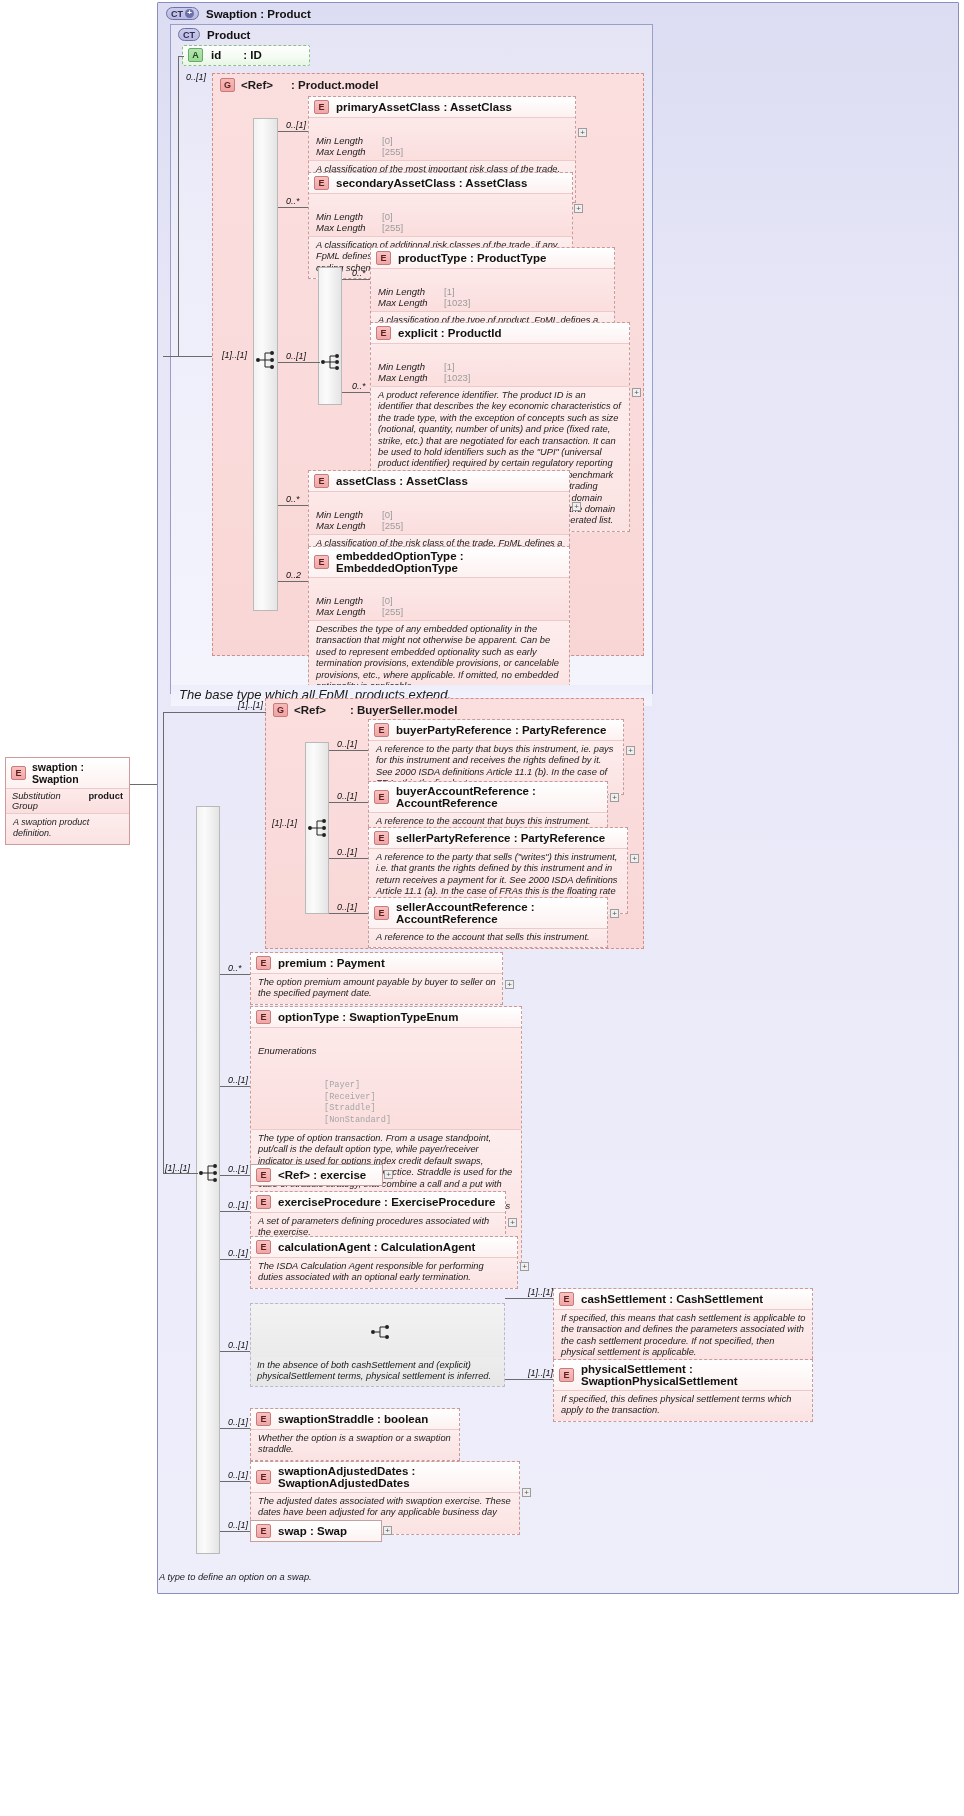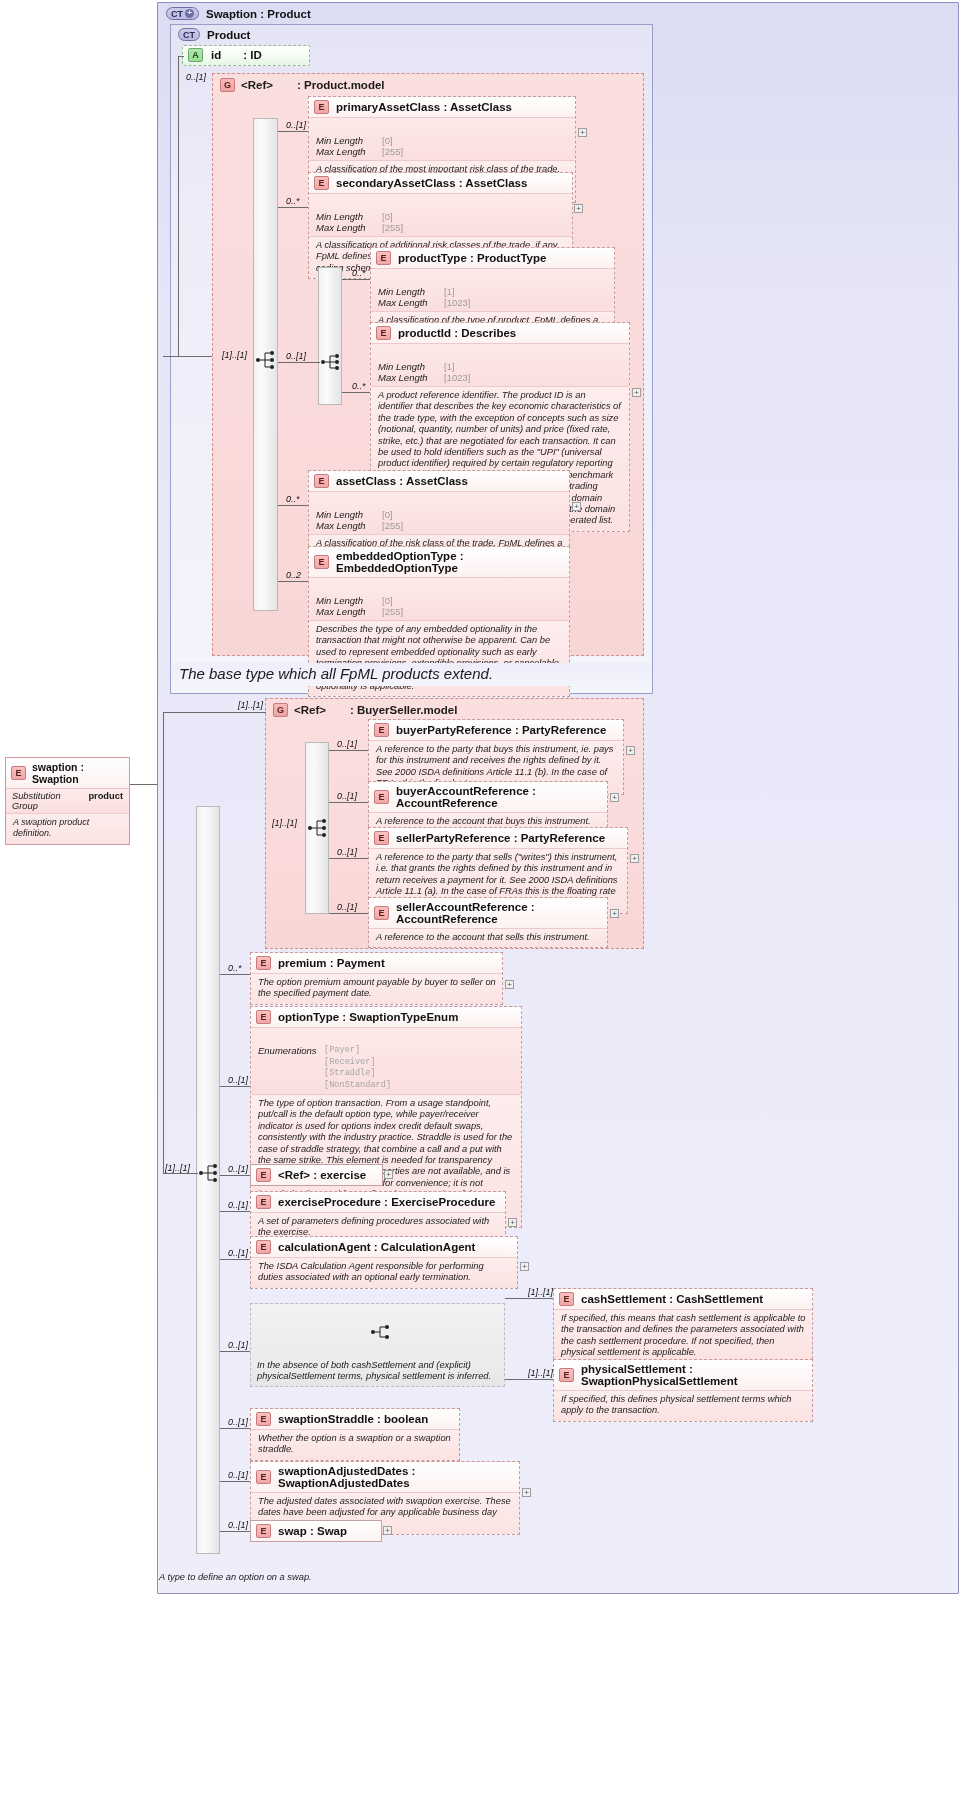--- a/index.html
+++ b/index.html
@@ -129,22 +129,23 @@
 
   
   .abstract-row {
     border-top:1px solid #b9b9d6;
     background: linear-gradient(180deg,#e9e9f8,#f2f2fc);
     padding:3px 8px; font-size:9.5px;
   }
   .abstract-row .k { font-style:italic; display:inline-block; width:52px; }
   .abstract-row .v { font-weight:bold; }
   .note {
-    padding:2px 8px 4px; font-style:italic; font-size:15px;
+    padding:2px 8px 4px; font-style:italic; font-size:13px;
     background: linear-gradient(180deg,#eeeefb,#f4f4fd);
+    margin-top: 22px;
   }
 
   
   .root-el {
     border:1px solid #d09a9a;
     background: linear-gradient(180deg,#ffffff 0%,#fdeeee 55%,#fbe0e0 100%);
   }
   .subst {
     padding:2px 6px; font-size:9.3px; border-top:1px solid #eec9c9;
     background: linear-gradient(180deg,#fdeaea,#fbdede);
@@ -208,21 +209,21 @@
 
 <div class="abs ln lv" style="left:178px; top:56px; height:300px;"></div>
 <div class="abs ln lh" style="left:178px; top:56px; width:6px;"></div>
 <div class="abs ln lh" style="left:178px; top:356px; width:78px;"></div>
 <div class="abs card" style="left:186px; top:72px;">0..[1]</div>
 
 <div class="abs grp" style="left:212px; top:73px; width:432px; height:583px;">
   <div class="grp-hdr">
     <span class="gbadge">G</span>
     <span>&lt;Ref&gt;</span>
-    <span style="margin-left:18px;">: Product.model</span>
+    <span style="margin-left:12px;">: Product.model</span>
   </div>
 </div>
 
 <div class="abs seq" style="left:253px; top:118px; width:25px; height:493px;"></div>
 <div class="abs" style="left:255px; top:350px;">
   <svg class="seqicon" viewBox="0 0 22 20">
     <circle cx="3" cy="10" r="2" fill="#222"></circle>
     <path d="M5 10 H10 M10 3 V17 M10 3 H15 M10 10 H15 M10 17 H15" stroke="#222" fill="none" stroke-width="1"></path>
     <circle cx="17" cy="3" r="2" fill="#222"></circle>
     <circle cx="17" cy="10" r="2" fill="#222"></circle>
@@ -304,21 +305,21 @@
     </div>
   </div>
   <div class="desc">A classification of the type of product. FpML defines a simple product categorization using a coding scheme.</div>
 </div>
 
 <div class="abs card" style="left:352px; top:381px;">0..*</div>
 <div class="abs ln lh" style="left:342px; top:392px; width:28px;"></div>
 <div class="abs el" style="left:370px; top:322px; width:260px;">
   <div class="el-hdr">
     <span class="ebadge">E</span>
-    <span>productId : Describes</span>
+    <span>explicit : ProductId</span>
   </div>
   <div class="facets">
     <div class="facet-row">
       <span class="facet-name">Min Length</span>
       <span class="facet-val">[1]</span>
     </div>
     <div class="facet-row">
       <span class="facet-name">Max Length</span>
       <span class="facet-val">[1023]</span>
     </div>
@@ -466,21 +467,21 @@
 <div class="abs card" style="left:228px; top:1075px;">0..[1]</div>
 <div class="abs ln lh" style="left:220px; top:1086px; width:30px;"></div>
 <div class="abs el" style="left:250px; top:1006px; width:272px;">
   <div class="el-hdr">
     <span class="ebadge">E</span>
     <span>optionType : SwaptionTypeEnum</span>
   </div>
   <div class="facets">
     <div style="display:flex; gap:6px;">
       <span class="facet-name" style="width:60px;">Enumerations</span>
-      <span style="font-family:'Liberation Mono', monospace; font-size:8.6px; color:#a5a5a5; line-height:11.5px;">
+      <span style="font-family:'Liberation Mono', monospace; font-size:8.6px; color:#a5a5a5; line-height:11.5px;margin-top:35px;">
         <span>[Payer]</span><br>
         <span>[Receiver]</span><br>
         <span>[Straddle]</span><br>
         <span>[NonStandard]</span>
       </span>
     </div>
   </div>
   <div class="desc">The type of option transaction. From a usage standpoint, put/call is the default option type, while payer/receiver indicator is used for options index credit default swaps, consistently with the industry practice. Straddle is used for the case of straddle strategy, that combine a call and a put with the same strike. This element is needed for transparency reporting because the counterparties are not available, and is made available in other views for convenience; it is not intended to be used for confirmation processing. If the swaption straddle indicator is provided, this must not be in conflict with that indicator.</div>
 </div>
 

